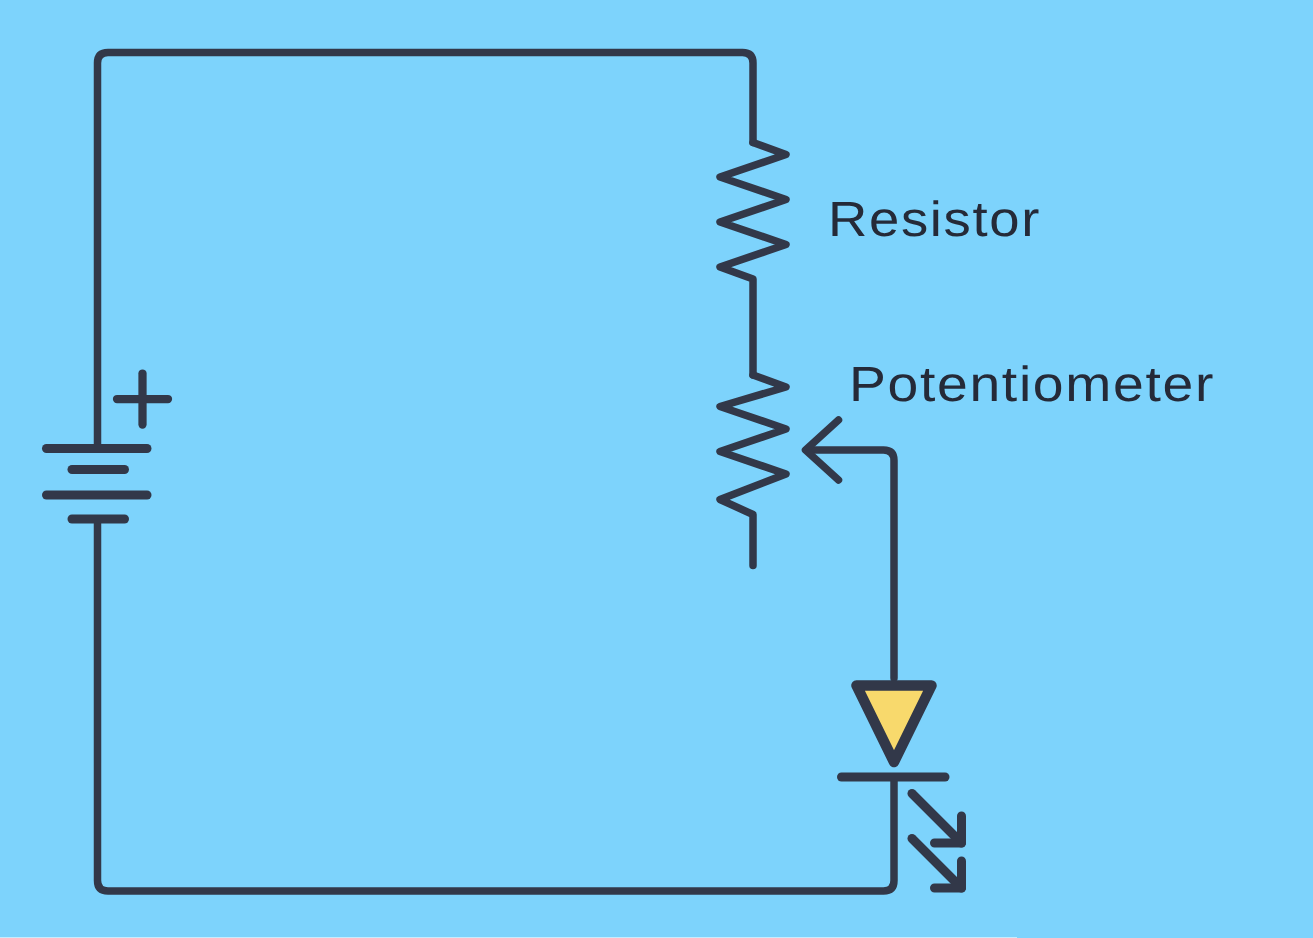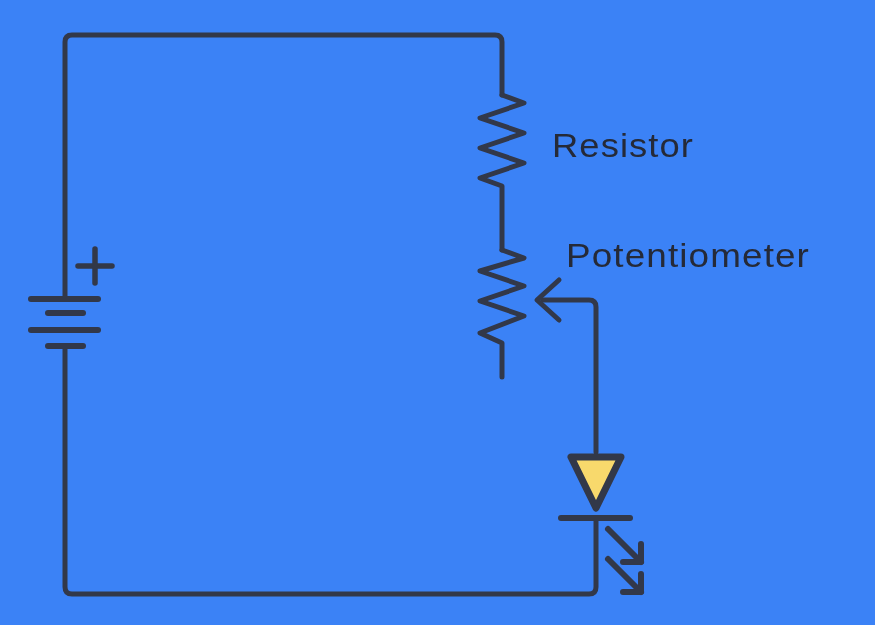--- a/index.html
+++ b/index.html
@@ -5,21 +5,21 @@
   html, body {
     margin: 0;
     padding: 0;
     background: #ffffff;
     font-family: "Liberation Sans", "DejaVu Sans", sans-serif;
   }
   .stage {
     position: relative;
     width: 875px;
     height: 625px;
-    background: #3b82f6;
+    background: #7dd3fc;
     overflow: hidden;
   }
   .stage svg {
     display: block;
     width: 875px;
     height: 625px;
   }
   .component-label {
     font-family: "Liberation Sans", "DejaVu Sans", sans-serif;
     font-size: 33px;

